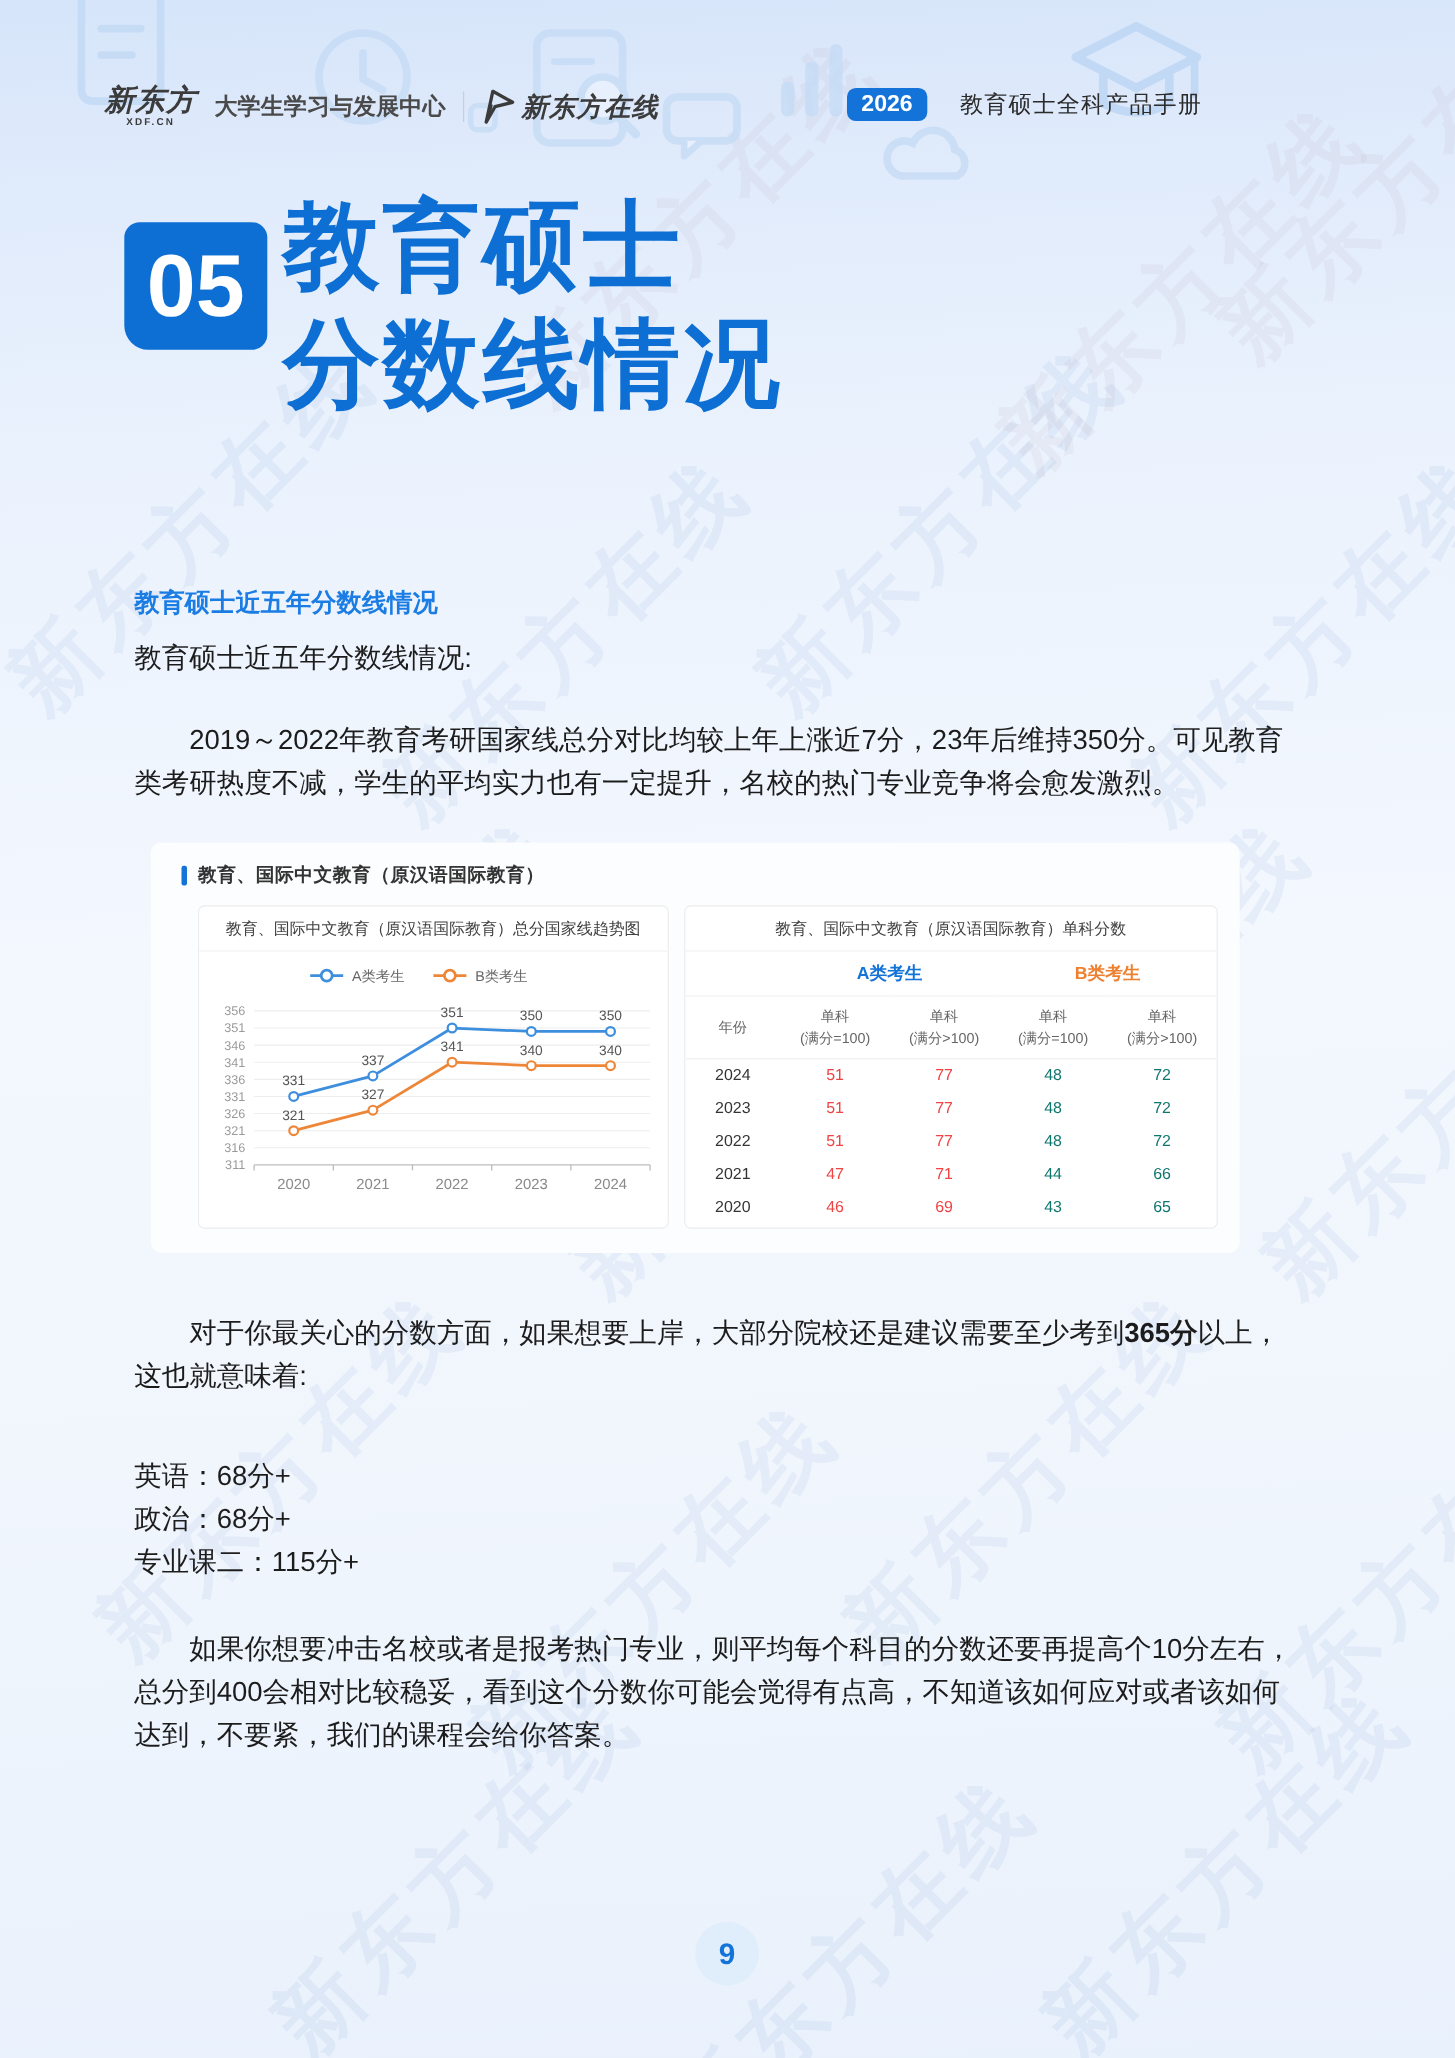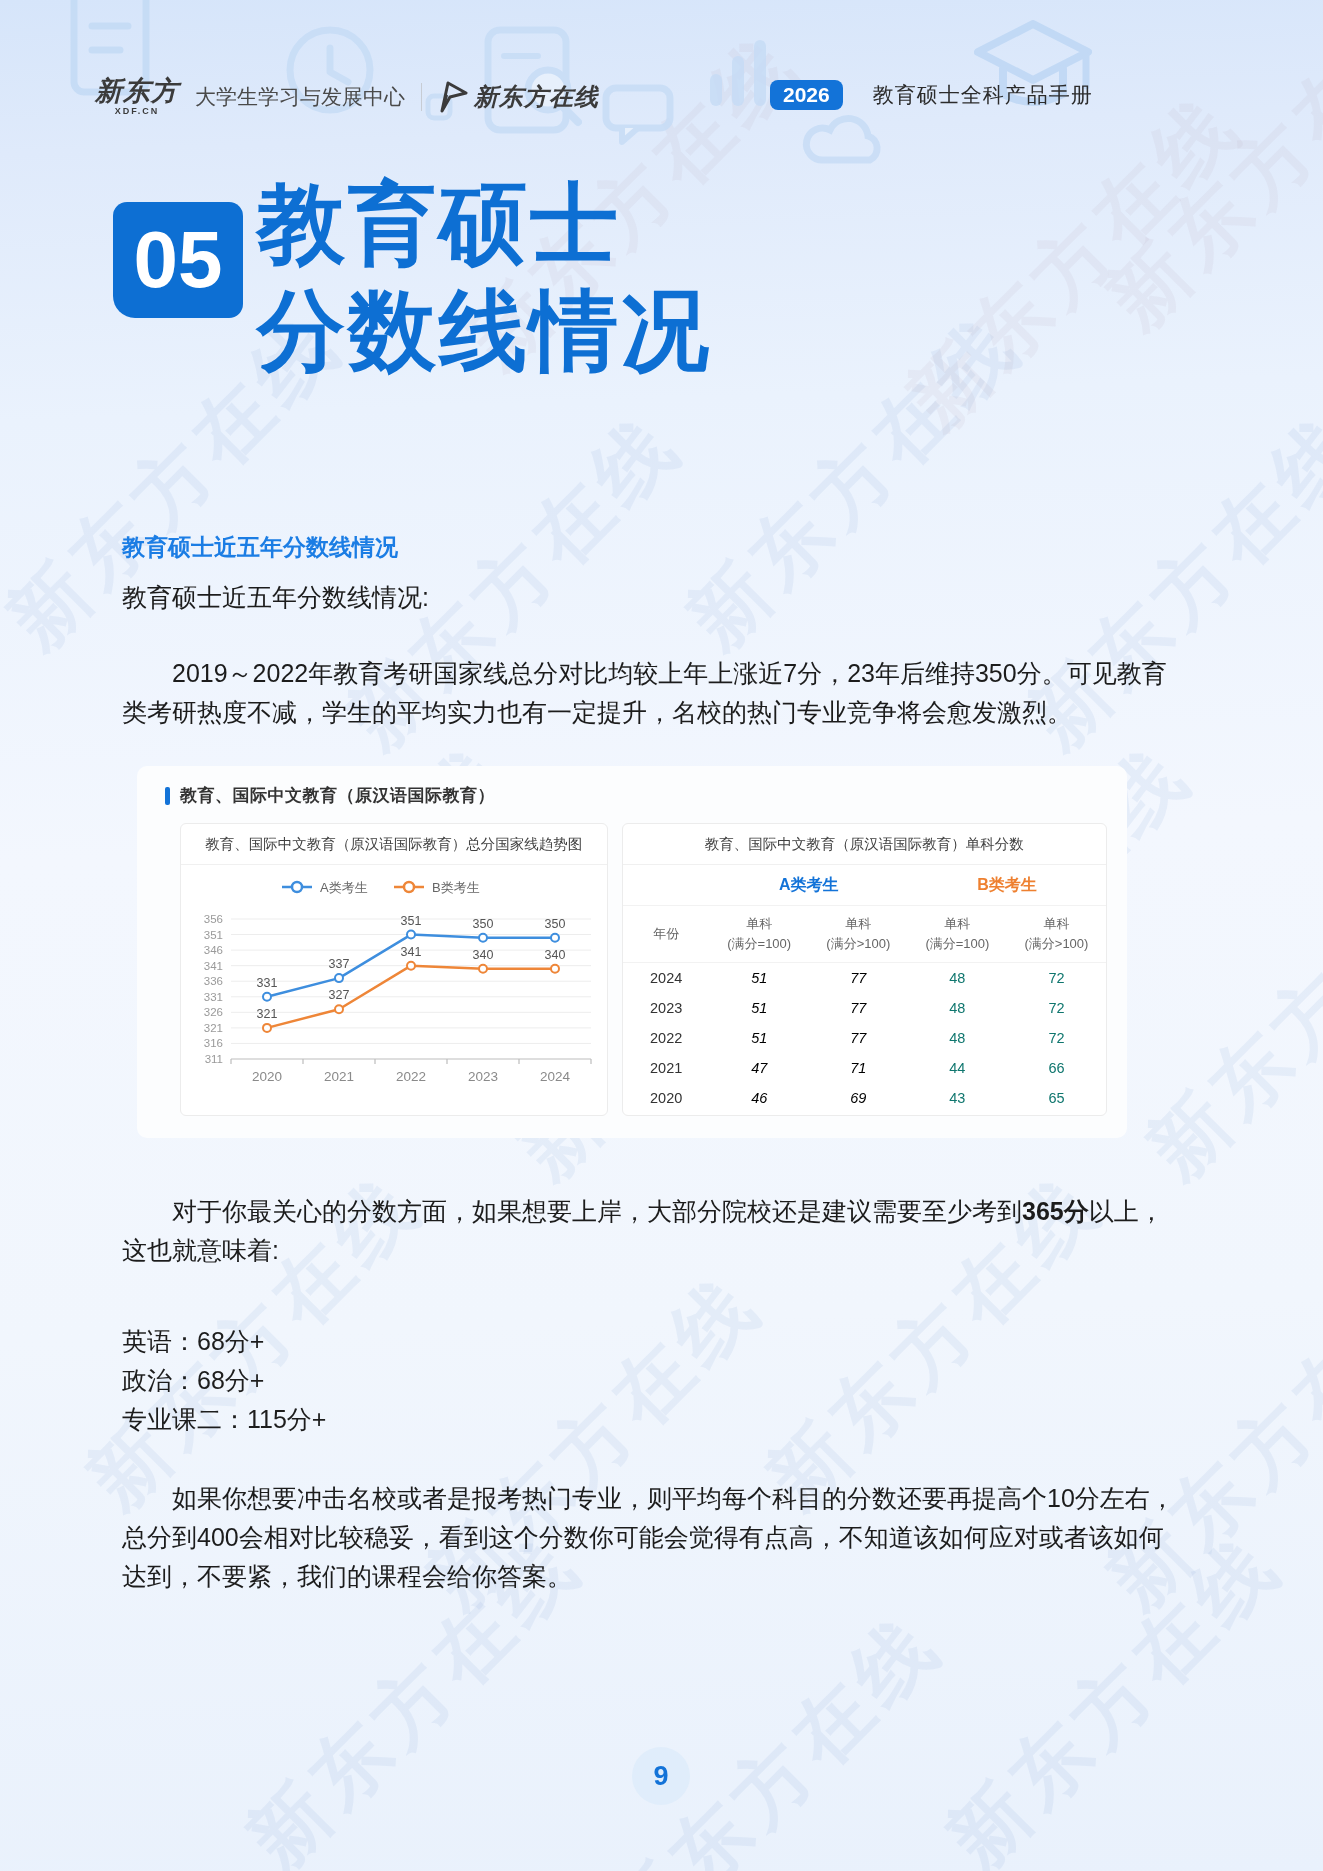--- a/index.html
+++ b/index.html
@@ -16,21 +16,21 @@
 
   
   .dec{position:absolute;opacity:.8;}
 
   
   .header{position:absolute;left:95px;top:78px;width:1160px;height:46px;}
   .header-left{display:flex;align-items:center;}
   .logo-xdf{display:flex;flex-direction:column;align-items:center;line-height:1;}
   .logo-xdf-text{font-size:27px;font-weight:800;font-style:italic;color:#3b3b3b;letter-spacing:1px;}
   .logo-xdf-sub{font-size:9px;font-weight:700;color:#3b3b3b;letter-spacing:2px;margin-top:2px;}
-  .dev-center{font-size:21px;font-weight:400;color:#4a4a4a;margin-left:16px;text-align:center;}
+  .dev-center{font-size:21px;font-weight:700;color:#4a4a4a;margin-left:16px;text-align:center;}
   .hsep{width:1px;height:28px;background:#c7ccd4;margin:0 16px;}
   .koolearn{display:flex;align-items:center;}
   .koolearn-flag{margin-right:6px;}
   .koolearn-text{font-size:24px;font-weight:800;font-style:italic;color:#3b3b3b;letter-spacing:1px;}
   .header-right{position:absolute;left:675px;top:2px;display:flex;align-items:center;}
   .badge-2026{background:#1373d8;color:#fff;font-weight:700;font-size:21px;padding:3px 13px;border-radius:8px;}
   .manual-title{font-size:21px;font-weight:400;color:#2b2b2b;margin-left:30px;letter-spacing:1px;}
 
   
   .title-block{position:absolute;left:113px;top:170px;display:flex;align-items:flex-start;}
@@ -61,21 +61,21 @@
 
   
   .score-table{width:100%;border-collapse:collapse;}
   .score-table td{text-align:center;}
   .group-row td{padding:10px 0 9px;font-size:16px;font-weight:700;border-bottom:1px solid #f2f2f2;}
   .a-group{color:#1373d8;}
   .b-group{color:#ee8030;}
   .colhead td{padding:8px 0 9px;font-size:13px;color:#666;line-height:1.5;border-bottom:1px solid #f2f2f2;}
   .score-table tbody td{padding:7px 0;font-size:14.5px;}
   td.year{color:#333;}
-  td.a{color:#000000;font-style:italic;}
+  td.a{color:#ef4444;}
   td.b{color:#0f766e;}
   .score-table col.c-year{width:18%;}
 
   
   .score-list{margin-top:52px;font-size:25px;line-height:39px;}
   .score-line{margin:0;}
   .mt1{margin-top:40px;}
   .mt2{margin-top:54px;}
   b{font-weight:700;}
 

